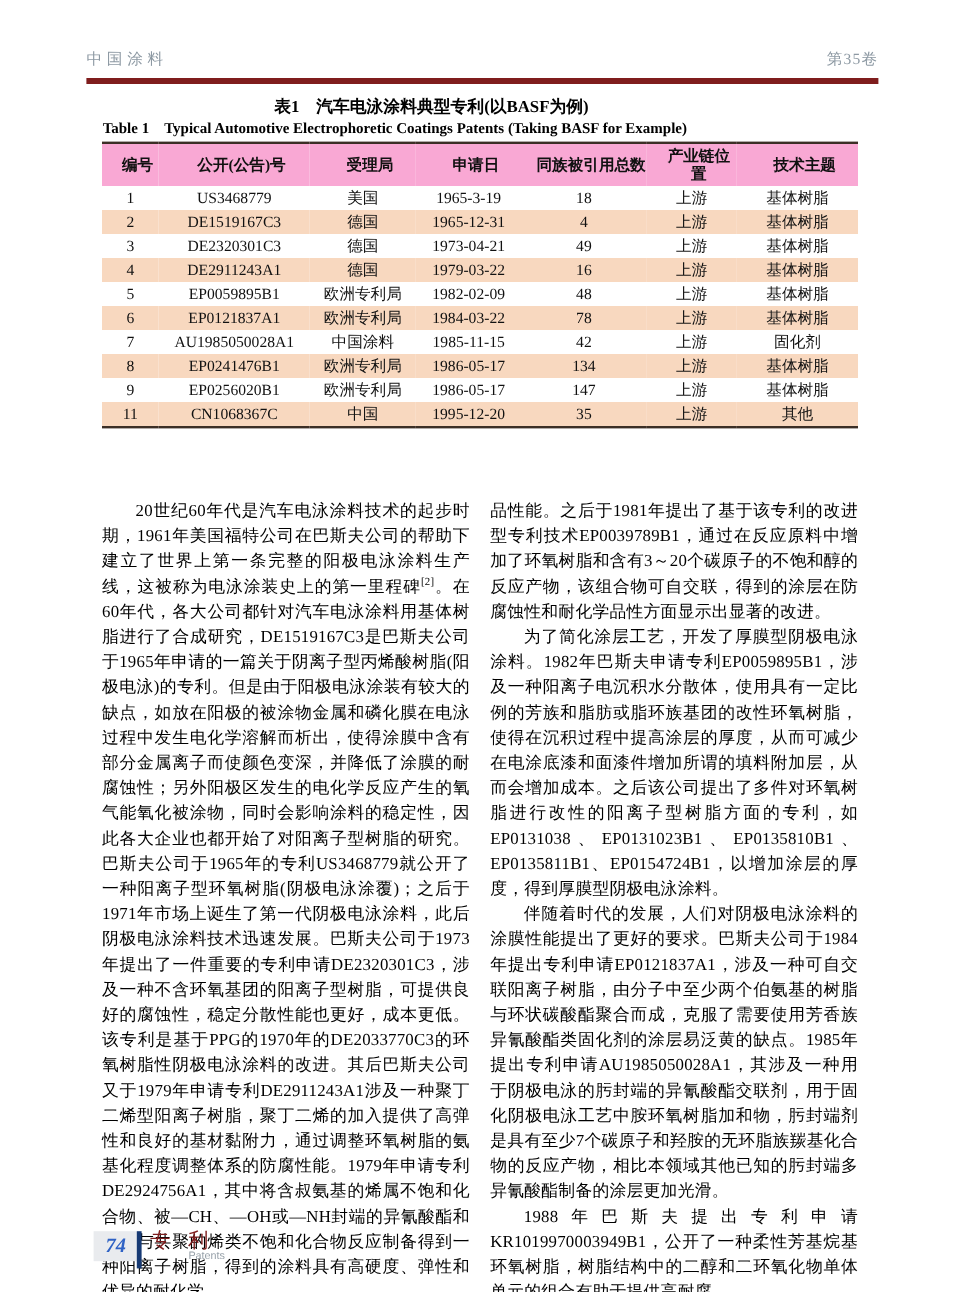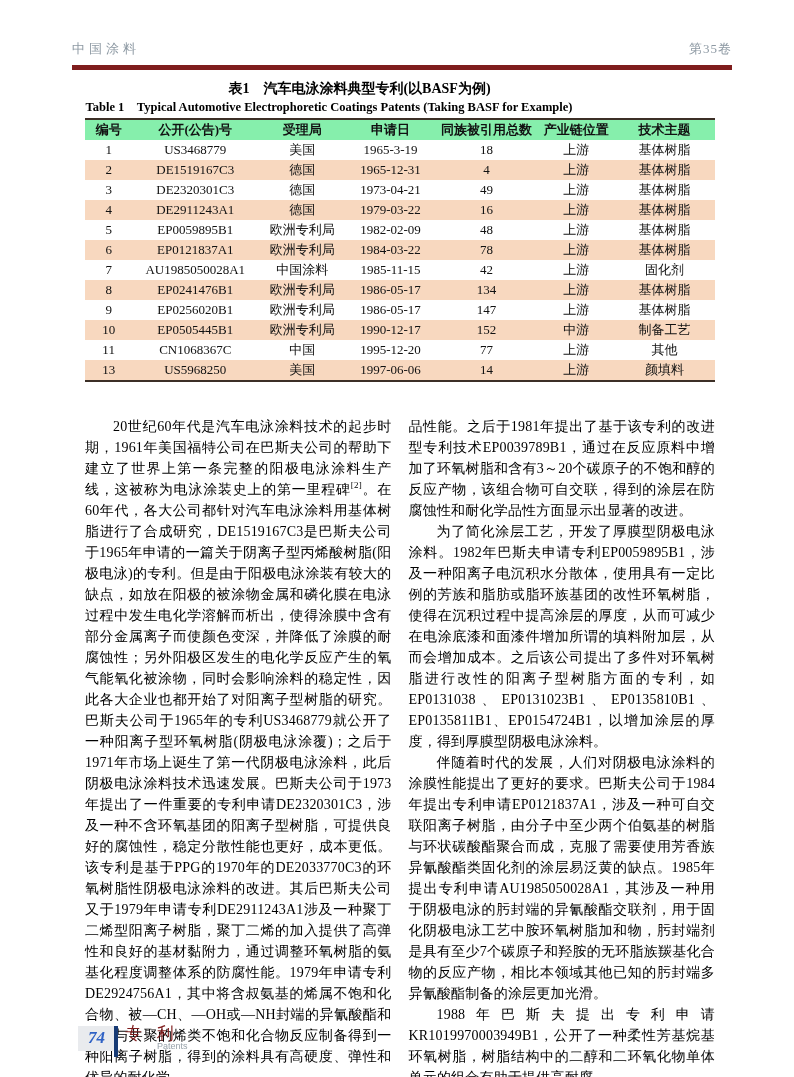--- a/index.html
+++ b/index.html
@@ -24,21 +24,21 @@
     position:absolute; top:99px; left:0; width:658px; text-align:center;
     font-weight:bold; font-size:12.5px; color:#000;
   }
   
   table.patents {
     position:absolute; top:118px; left:85px; width:630px;
     border-collapse:collapse; font-size:13px;
     border-top:2px solid #3c2f26; border-bottom:2px solid #3c2f26;
   }
   table.patents th {
-    background:#86efac; font-weight:bold; padding:2px 0 3px 0; font-size:13px;
+    background:#f9a8d4; font-weight:bold; padding:2px 0 3px 12px; font-size:13px;
     text-align:center; line-height:15px;
   }
   table.patents td { text-align:center; padding:2px 0 3px 0; line-height:15px; }
   table.patents tbody tr:nth-child(even) { background:#f8d8bf; }
   table.patents col.c1{width:7.5%} table.patents col.c2{width:20%}
   table.patents col.c3{width:14%}  table.patents col.c4{width:14%}
   table.patents col.c5{width:16.5%} table.patents col.c6{width:12%}
   table.patents col.c7{width:16%}
   
   .columns {
@@ -170,45 +170,27 @@
       <tr>
         <td>9</td>
         <td>EP0256020B1</td>
         <td>欧洲专利局</td>
         <td>1986-05-17</td>
         <td>147</td>
         <td>上游</td>
         <td>基体树脂</td>
       </tr>
       <tr>
-        <td>10</td>
-        <td>EP0505445B1</td>
-        <td>欧洲专利局</td>
-        <td>1990-12-17</td>
-        <td>152</td>
-        <td>中游</td>
-        <td>制备工艺</td>
-      </tr>
-      <tr>
         <td>11</td>
         <td>CN1068367C</td>
         <td>中国</td>
         <td>1995-12-20</td>
-        <td>77</td>
+        <td>35</td>
         <td>上游</td>
         <td>其他</td>
-      </tr>
-      <tr>
-        <td>13</td>
-        <td>US5968250</td>
-        <td>美国</td>
-        <td>1997-06-06</td>
-        <td>14</td>
-        <td>上游</td>
-        <td>颜填料</td>
       </tr>
     </tbody>
 </table>
 
 <div class="columns">
   <div class="col">
       <p class="indent">20世纪60年代是汽车电泳涂料技术的起步时期，1961年美国福特公司在巴斯夫公司的帮助下建立了世界上第一条完整的阳极电泳涂料生产线，这被称为电泳涂装史上的第一里程碑<sup>[2]</sup>。在60年代，各大公司都针对汽车电泳涂料用基体树脂进行了合成研究，DE1519167C3是巴斯夫公司于1965年申请的一篇关于阴离子型丙烯酸树脂(阳极电泳)的专利。但是由于阳极电泳涂装有较大的缺点，如放在阳极的被涂物金属和磷化膜在电泳过程中发生电化学溶解而析出，使得涂膜中含有部分金属离子而使颜色变深，并降低了涂膜的耐腐蚀性；另外阳极区发生的电化学反应产生的氧气能氧化被涂物，同时会影响涂料的稳定性，因此各大企业也都开始了对阳离子型树脂的研究。巴斯夫公司于1965年的专利US3468779就公开了一种阳离子型环氧树脂(阴极电泳涂覆)；之后于1971年市场上诞生了第一代阴极电泳涂料，此后阴极电泳涂料技术迅速发展。巴斯夫公司于1973年提出了一件重要的专利申请DE2320301C3，涉及一种不含环氧基团的阳离子型树脂，可提供良好的腐蚀性，稳定分散性能也更好，成本更低。该专利是基于PPG的1970年的DE2033770C3的环氧树脂性阴极电泳涂料的改进。其后巴斯夫公司又于1979年申请专利DE2911243A1涉及一种聚丁二烯型阳离子树脂，聚丁二烯的加入提供了高弹性和良好的基材黏附力，通过调整环氧树脂的氨基化程度调整体系的防腐性能。1979年申请专利DE2924756A1，其中将含叔氨基的烯属不饱和化合物、被—CH、—OH或—NH封端的异氰酸酯和可参与共聚的烯类不饱和化合物反应制备得到一种阳离子树脂，得到的涂料具有高硬度、弹性和优异的耐化学</p>
     </div>
   <div class="col">
       <p class="">品性能。之后于1981年提出了基于该专利的改进型专利技术EP0039789B1，通过在反应原料中增加了环氧树脂和含有3～20个碳原子的不饱和醇的反应产物，该组合物可自交联，得到的涂层在防腐蚀性和耐化学品性方面显示出显著的改进。</p>

